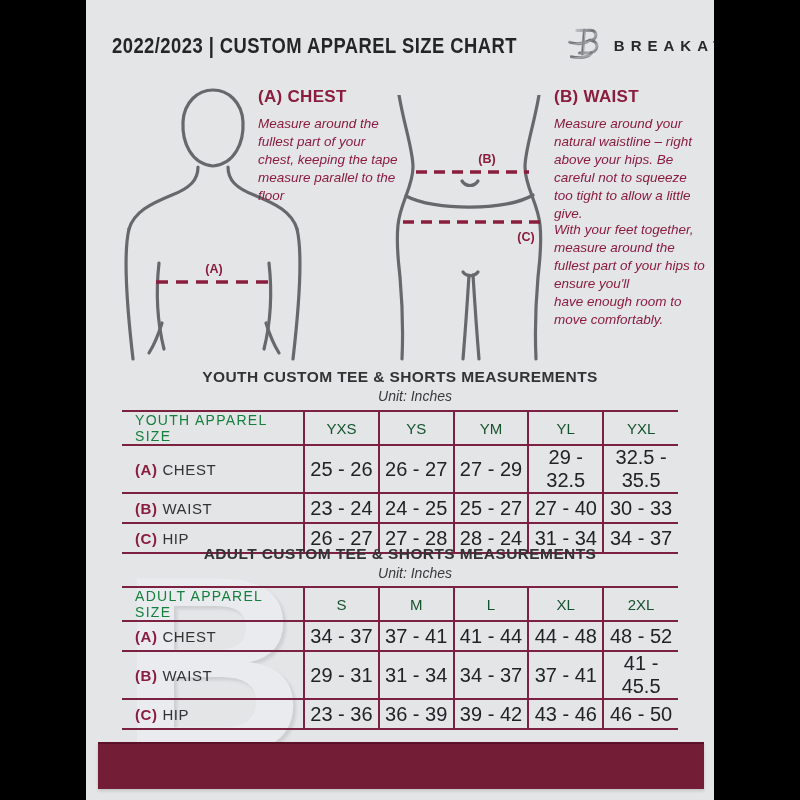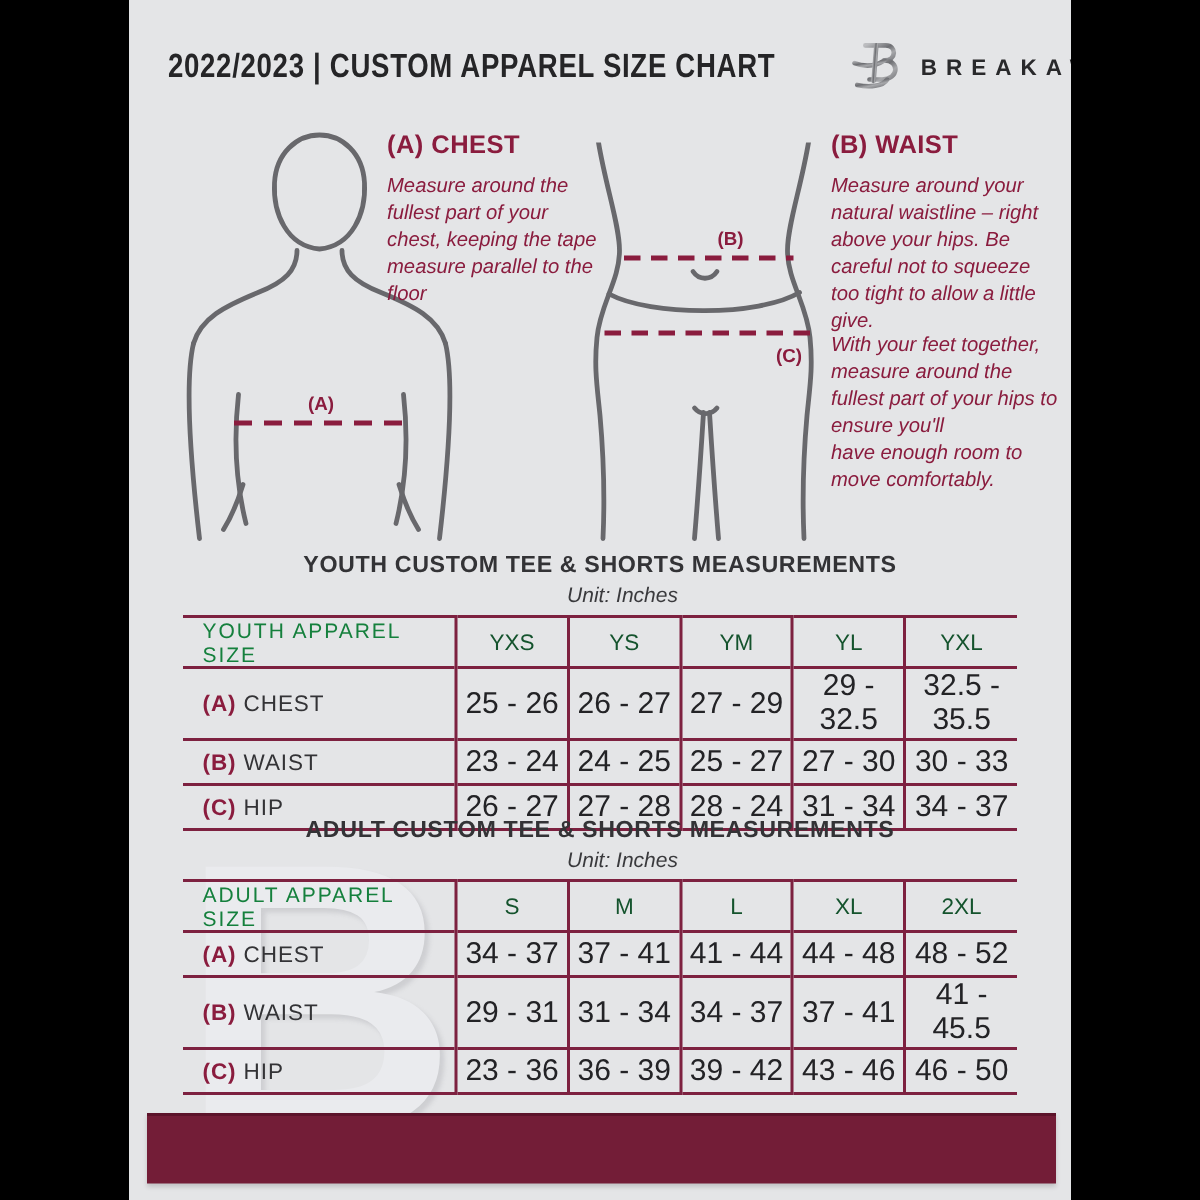--- a/index.html
+++ b/index.html
@@ -174,21 +174,21 @@
       <td class="val">26 - 27</td>
       <td class="val">27 - 29</td>
       <td class="val">29 - 32.5</td>
       <td class="val">32.5 - 35.5</td>
     </tr>
     <tr>
       <td class="row-label"><span class="pfx">(B)</span> <span>WAIST</span></td>
       <td class="val">23 - 24</td>
       <td class="val">24 - 25</td>
       <td class="val">25 - 27</td>
-      <td class="val">27 - 30</td>
+      <td class="val">27 - 40</td>
       <td class="val">30 - 33</td>
     </tr>
     <tr>
       <td class="row-label"><span class="pfx">(C)</span> <span>HIP</span></td>
       <td class="val">26 - 27</td>
       <td class="val">27 - 28</td>
       <td class="val">28 - 24</td>
       <td class="val">31 - 34</td>
       <td class="val">34 - 37</td>
     </tr>

